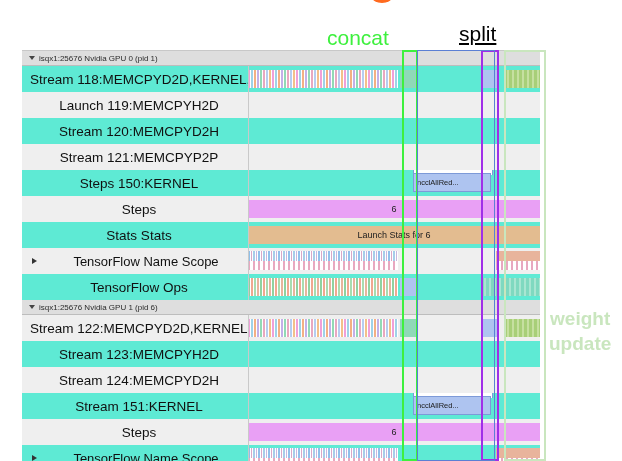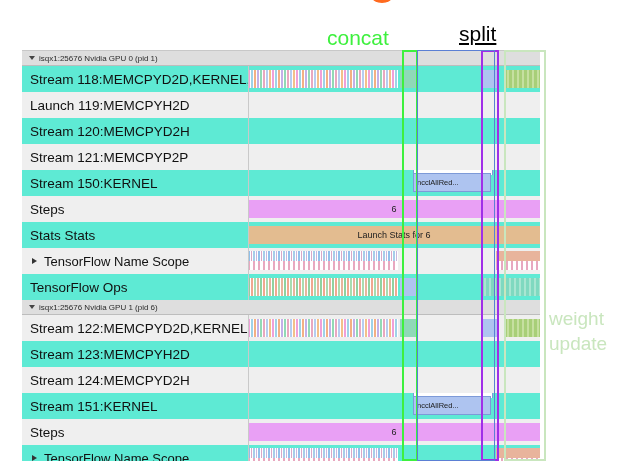--- a/index.html
+++ b/index.html
@@ -1,28 +1,28 @@
 <!DOCTYPE html>
 <html><head>
 <meta charset="utf-8">
 <style>
   html,body{margin:0;padding:0;}
   body{
     width:622px;height:461px;overflow:hidden;background:#ffffff;
     font-family:"Liberation Sans","DejaVu Sans",sans-serif;
     -webkit-font-smoothing:antialiased;
   }
-  #root{position:relative;width:596px;height:461px;}
+  #root{position:relative;width:596px;height:461px;text-align:center;}
 
   
   .annot{position:absolute;white-space:nowrap;font-weight:400;}
   #annot-concat{left:327px;top:26px;font-size:21px;color:#3ef03e;}
   #annot-split{left:459px;top:22px;font-size:21px;color:#000000;text-decoration:underline;}
   #annot-nccl{left:429px;top:106px;font-size:20px;color:#5b7fd4;}
-  #annot-weight-update{left:549px;top:306px;font-size:19px;color:#c9e6be;line-height:25px;}
+  #annot-weight-update{left:549px;top:306px;font-size:19px;color:#c9e6be;line-height:25px;font-weight:bold;}
   #annot-orange{position:absolute;left:372px;top:-9px;width:20px;height:12px;
     border-radius:50%;background:#ff6a1f;}
 
   
   #panel{position:absolute;left:22px;top:50px;width:518px;height:411px;
     background:#5eead4;border-top:1px solid #c8c8c8;overflow:hidden;}
 
   .grp-header{height:15px;background:#dedede;border-bottom:1px solid #bdbdbd;
     display:flex;align-items:center;padding-left:8px;box-sizing:border-box;}
   .grp-tri{width:0;height:0;border-left:4px solid #444;border-top:3px solid transparent;
@@ -114,21 +114,21 @@
         <div class="row-label"><span>Stream 120:MEMCPYD2H</span></div>
         <div class="lane"></div>
         <div class="lane-sep"></div>
       </div>
       <div class="row alt">
         <div class="row-label"><span>Stream 121:MEMCPYP2P</span></div>
         <div class="lane"></div>
         <div class="lane-sep"></div>
       </div>
       <div class="row">
-        <div class="row-label"><span>Stream 150:KERNEL</span></div>
+        <div class="row-label"><span>Steps 150:KERNEL</span></div>
         <div class="lane">
           <div class="nccl-outline" style="left: 165px; width: 78px;"></div>
           <div class="nccl-box" style="left: 165px; width: 78px;">
             <span>ncclAllRed...</span>
           </div>
         </div>
         <div class="lane-sep"></div>
       </div>
       <div class="row alt">
         <div class="row-label"><span>Steps</span></div>

